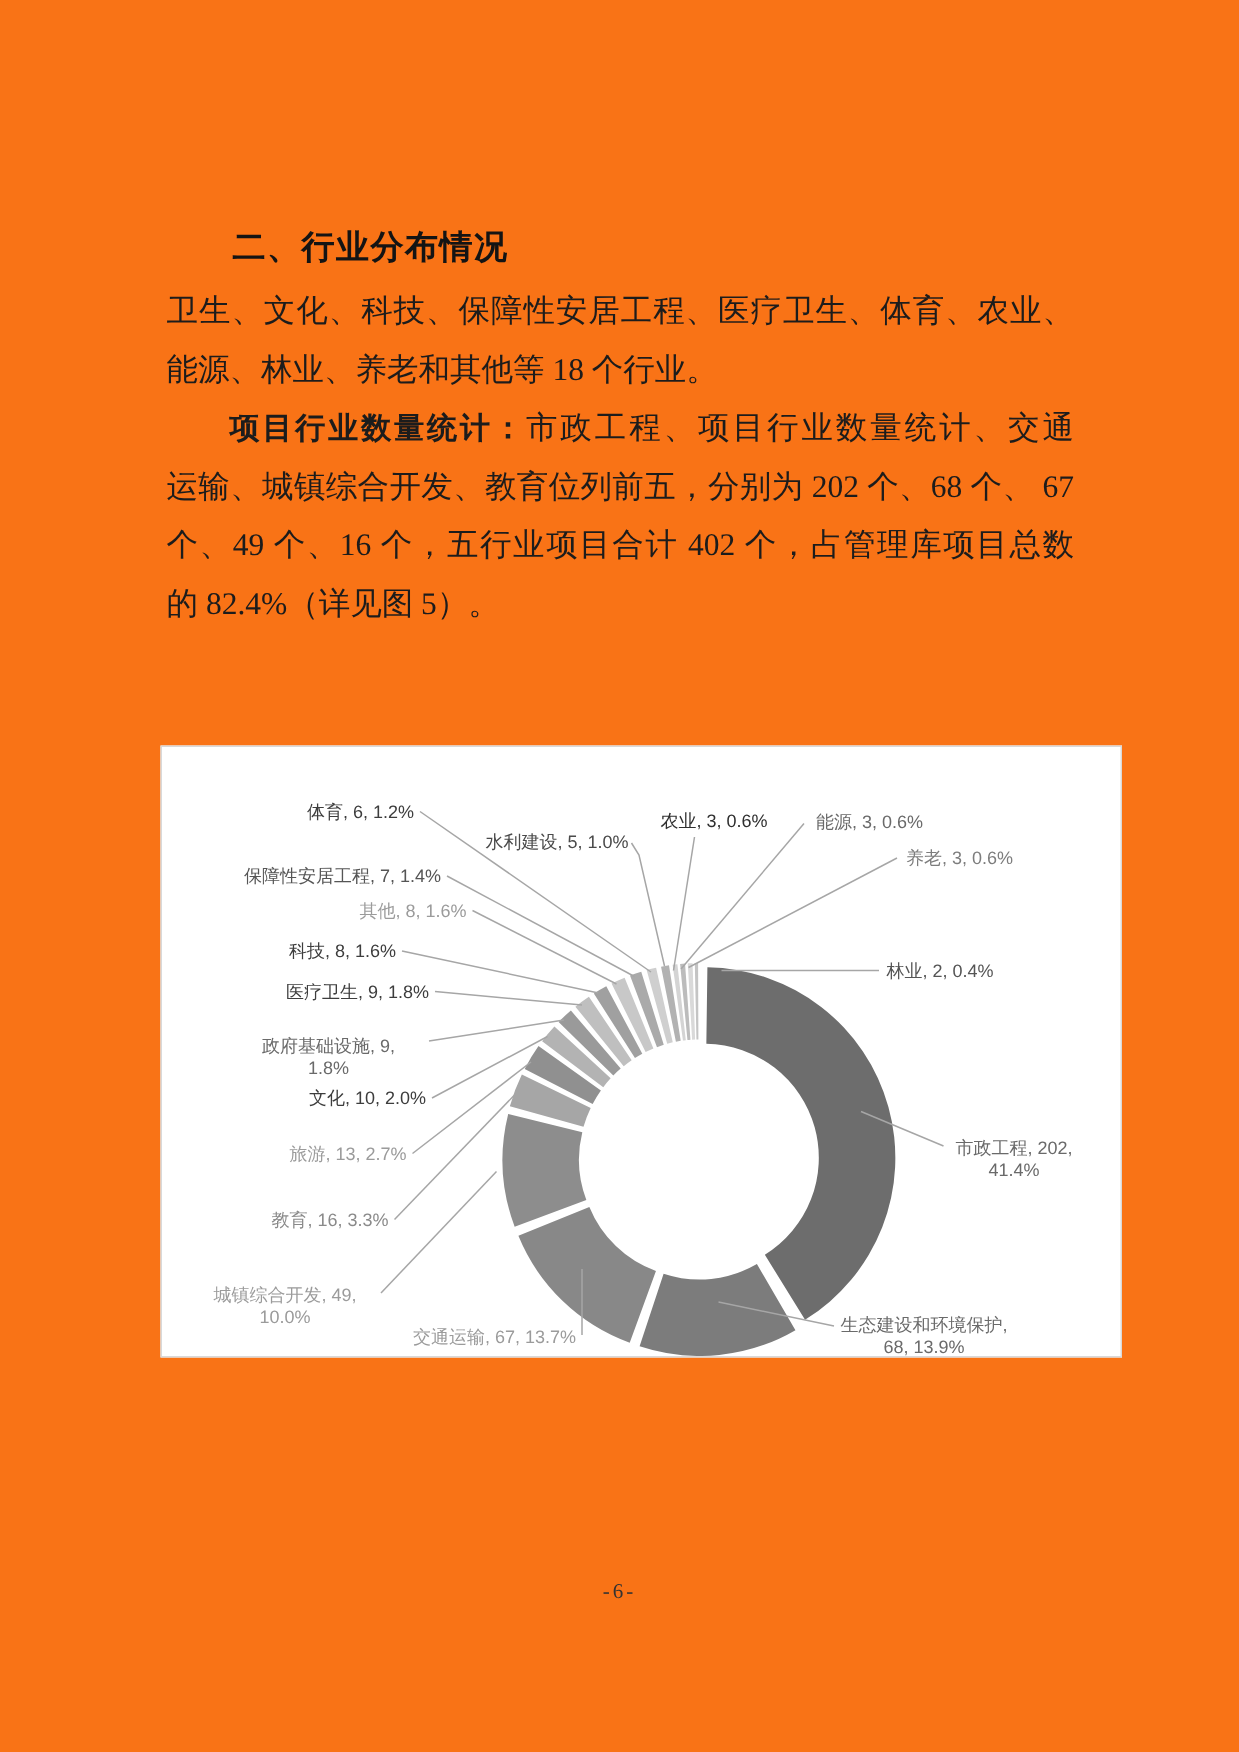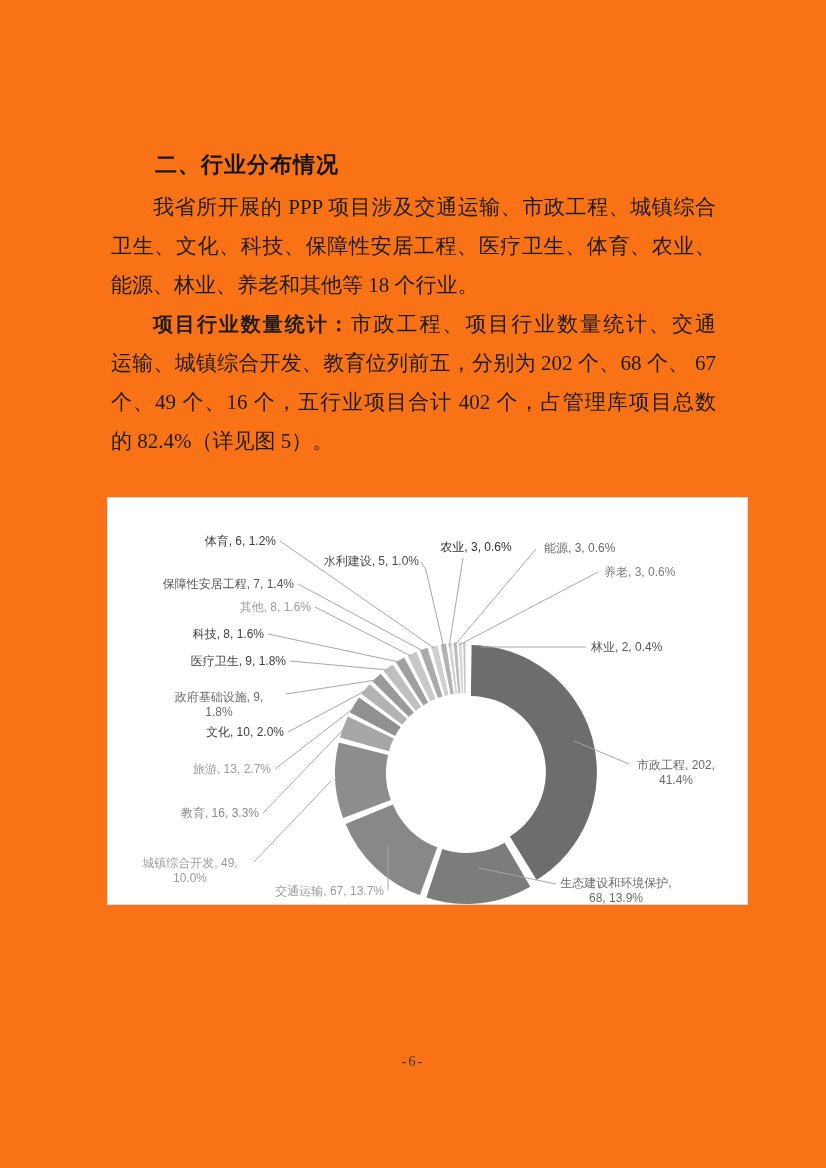--- a/index.html
+++ b/index.html
@@ -21,21 +21,20 @@
   svg text{font-family:"Liberation Sans","DejaVu Sans",sans-serif;font-size:12px;}
 </style>
 </head>
 <body>
 
 <div class="page">
 
   <h2 class="heading">二、行业分布情况</h2>
 
   <div class="body-text">
-    <p class="line just indent">我省所开展的 PPP 项目涉及交通运输、市政工程、城镇综合</p>
     <p class="line just">卫生、文化、科技、保障性安居工程、医疗卫生、体育、农业、</p>
     <p class="line">能源、林业、养老和其他等 18 个行业。</p>
     <p class="line just indent"><span class="bold-lead">项目行业数量统计：</span><span>市政工程、项目行业数量统计、交通</span></p>
     <p class="line just">运输、城镇综合开发、教育位列前五，分别为 202 个、68 个、 67</p>
     <p class="line just">个、49 个、16 个，五行业项目合计 402 个，占管理库项目总数</p>
     <p class="line">的 82.4%（详见图 5）。</p>
   </div>
 
   <div class="chart-box">
     <svg id="donut" width="639" height="406" viewBox="0 0 639 406">

